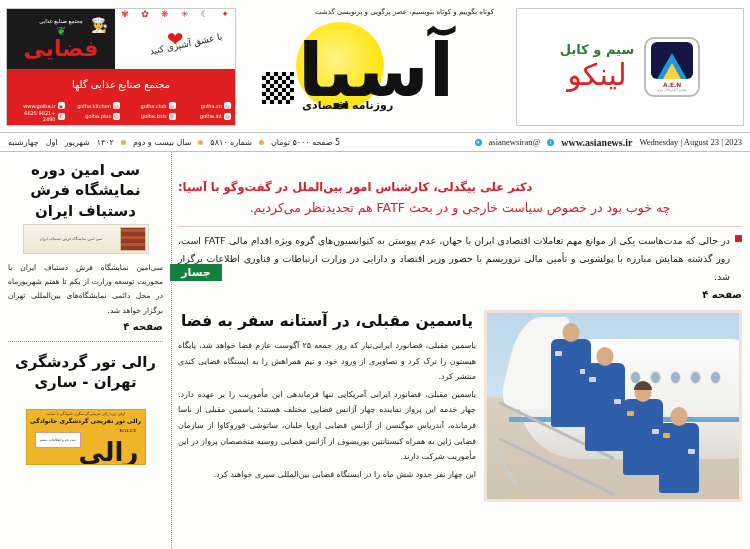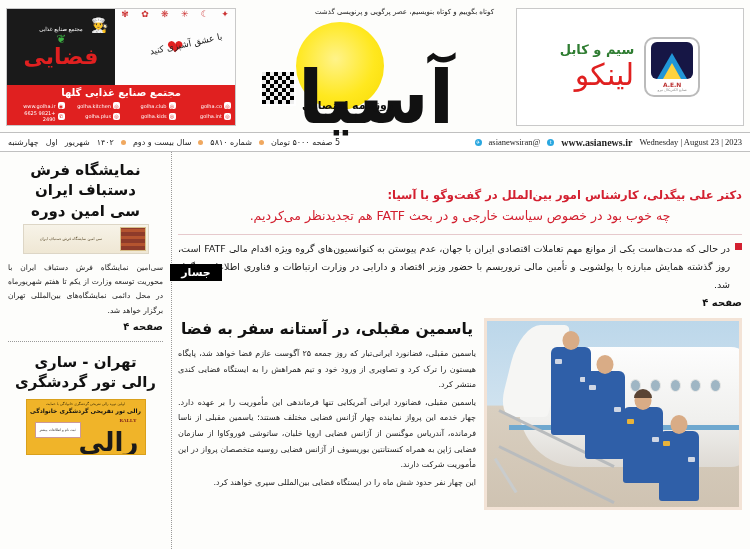--- a/index.html
+++ b/index.html
@@ -17,21 +17,21 @@
   
   .topbar { display: flex; height: 132px; width: 750px; align-items: stretch; }
 
   .ad-left {
     width: 228px; margin: 8px 6px 6px 8px;
     border: 1px solid #c9c9c9; background: #ffffff;
     display: flex; align-items: center; justify-content: center;
     position: relative;
   }
   .ad-left-inner { display: flex; align-items: center; gap: 10px; padding: 0 10px; }
-  .lenko-text { line-height: 1.05; }
+  .lenko-text { text-align: center; line-height: 1.05; }
   .lenko-sub {
     font-size: 13px; font-weight: bold; color: #2f7d32;
     letter-spacing: .5px; white-space: nowrap;
   }
   .lenko-main {
     font-size: 30px; font-weight: normal; color: #e02020;
     letter-spacing: -1px; margin-top: 2px; white-space: nowrap;
   }
   .aen-logo {
     width: 56px; height: 60px; border: 2px solid #bbb; border-radius: 10px;
@@ -50,21 +50,21 @@
   .aen-tri2 {
     position: absolute; bottom: 0; width: 0; height: 0;
     border-left: 9px solid transparent; border-right: 9px solid transparent;
     border-bottom: 16px solid #ffd23f;
   }
   .aen-label { font-size: 6px; color: #b33; font-weight: bold; margin-top: 2px; }
   .aen-sub { font-size: 3.5px; color: #888; }
 
   .masthead {
     flex: 1; position: relative; display: flex;
-    align-items: flex-end; justify-content: center;
+    align-items: center; justify-content: center;
   }
   .sun {
     position: absolute; width: 88px; height: 88px; border-radius: 50%;
     background: radial-gradient(circle at 45% 42%, #fff38a 0%, #ffe81f 55%, #f7d900 100%);
     left: 52px; top: 22px;
   }
   .masthead-slogan {
     position: absolute; top: 8px; right: 14px; font-size: 7px;
     color: #1a1a1a; white-space: nowrap; letter-spacing: .2px;
   }
@@ -113,21 +113,21 @@
   .golha-leaf { font-size: 12px; color: #3cb043; line-height: 1; }
   .golha-brand {
     font-size: 22px; font-weight: bold; color: #e02020;
     letter-spacing: -1px; line-height: 1; margin-top: 1px;
   }
   .golha-chef {
     position: absolute; right: 6px; top: 8px; font-size: 14px; color: #fff;
   }
   .golha-redband {
     background: #e02020; color: #fff; text-align: center;
-    font-size: 10px; font-weight: bold; padding: 2px 0; white-space: nowrap;
+    font-size: 10px; font-weight: normal; padding: 10px 0; white-space: nowrap;
   }
   .golha-social {
     background: #e02020; padding: 2px 4px 3px;
     display: grid; grid-template-columns: repeat(4, 1fr); gap: 1px 2px;
   }
   .soc { display: flex; align-items: center; gap: 2px; color: #fff; font-size: 5px; }
   .soc-ic {
     width: 7px; height: 7px; border-radius: 2px; background: #fff;
     color: #e02020; font-size: 5px; display: flex;
     align-items: center; justify-content: center; flex: none;
@@ -160,22 +160,22 @@
   }
 
   .headline {
     font-size: 40px; font-weight: bold; color: #111; text-align: center;
     letter-spacing: -2px; line-height: 1.05; margin: 4px 0 2px;
     direction: rtl; white-space: nowrap;
   }
   .headline .lat { font-family: "Liberation Sans", sans-serif; letter-spacing: -1px; }
 
   .sub-red {
-    color: #d32030; text-align: right; font-size: 11.5px; font-weight: bold;
-    margin-top: 28px; line-height: 1.6;
+    color: #d32030; text-align: left; font-size: 11.5px; font-weight: bold;
+    margin-top: 20px; line-height: 1.6;
   }
   .sub-red2 {
     color: #d32030; text-align: center; font-size: 12.5px; font-weight: normal;
     line-height: 1.6; margin-top: 2px;
   }
   .lead-wrap {
     position: relative; margin-top: 8px; border-top: 1px solid #e6c9cc;
     padding-top: 5px;
   }
   .lead {
@@ -183,21 +183,21 @@
     padding-right: 12px;
   }
   .lead-marker {
     position: absolute; right: 0; top: 8px; width: 7px; height: 7px;
     background: #d32030;
   }
   .page-ref { font-size: 10px; font-weight: bold; color: #111; margin-top: 4px; }
 
   .jasar-badge {
     position: absolute; left: -2px; top: 112px; width: 52px; height: 17px;
-    background: #000000; color: #fff; font-size: 11px; font-weight: bold;
+    background: #15803d; color: #fff; font-size: 11px; font-weight: bold;
     display: flex; align-items: center; justify-content: center;
     letter-spacing: 1px;
   }
 
   
   .story2 { display: flex; gap: 8px; margin-top: 10px; }
   .story2-photo {
     width: 258px; height: 192px; border: 3px solid #f3e3d6;
     background: linear-gradient(#bcd7ea 0%, #cfe2ef 45%, #d9cfc0 46%, #cfc3b2 100%);
     position: relative; overflow: hidden; flex: none;
@@ -312,21 +312,21 @@
     font-size: 7.5px; line-height: 1.9; color: #222; text-align: justify;
     margin-top: 7px;
   }
   .side-page { font-size: 10px; font-weight: bold; color: #111; margin-top: 3px; }
   .side-div { border-top: 1px dotted #999; margin: 9px 0 0; }
   .side-title2 {
     font-size: 15px; font-weight: bold; color: #111; text-align: center;
     line-height: 1.35; margin-top: 10px; letter-spacing: -.5px;
   }
   .rally-ad {
-    width: 120px; height: 56px; margin: 7px auto 0; background: #f0b429;
+    width: 120px; height: 56px; margin: 17px auto 0; background: #f0b429;
     position: relative; overflow: hidden; border: 1px solid #d9a01c; display: block;
   }
   .rally-top { font-size: 3.5px; color: #3a2c08; text-align: center; padding-top: 2px; }
   .rally-fa { font-size: 6px; color: #111; font-weight: bold; text-align: center; margin-top: 1px; }
   .rally-big {
     position: absolute; right: 6px; bottom: 0; font-size: 26px; color: #1a1a1a;
     font-weight: bold; line-height: .9;
   }
   .rally-card {
     position: absolute; left: 8px; top: 22px; width: 46px; height: 16px;
@@ -514,38 +514,38 @@
             <p>یاسمین مقبلی، فضانورد ایرانی آمریکایی تنها فرماندهی این مأموریت را بر عهده دارد. چهار خدمه این پرواز نماینده چهار آژانس فضایی مختلف هستند؛ یاسمین مقبلی از ناسا فرمانده، آندریاس موگنسن از آژانس فضایی اروپا خلبان، ساتوشی فوروکاوا از سازمان فضایی ژاپن به همراه کنستانتین بوریسوف از آژانس فضایی روسیه متخصصان پرواز در این مأموریت شرکت دارند.</p>
             <p>این چهار نفر حدود شش ماه را در ایستگاه فضایی بین‌المللی سپری خواهند کرد.</p>
           </div>
         </div>
       </div>
     </div>
 
     <div class="side-col">
 
       <div class="side-title">
+        <div>سی امین دوره</div>
         <div>نمایشگاه فرش دستباف ایران</div>
-        <div>سی امین دوره</div>
       </div>
 
 
       <div class="poster-banner">
         <div class="pb-rug"></div>
         <div class="pb-txt">سی امین نمایشگاه فرش دستباف ایران</div>
       </div>
 
       <div class="side-body">سی‌امین نمایشگاه فرش دستباف ایران با محوریت توسعه وزارت از یکم تا هفتم شهریورماه در محل دائمی نمایشگاه‌های بین‌المللی تهران برگزار خواهد شد.</div>
       <div class="side-page">صفحه ۴</div>
 
       <div class="side-div"></div>
 
       <div class="side-title2">
+        <div>رالی تور گردشگری</div>
         <div>تهران - ساری</div>
-        <div>رالی تور گردشگری</div>
       </div>
 
       <div class="rally-ad">
         <div class="rally-top">اولین دوره رالی تفریحی گردشگری خانوادگی با حمایت</div>
         <div class="rally-fa">رالی تور تفریحی گردشگری خانوادگی</div>
         <div class="rally-en">RALLY</div>
         <div class="rally-big">رالی</div>
         <div class="rally-card">ثبت نام و اطلاعات بیشتر</div>
       </div>
     </div>

